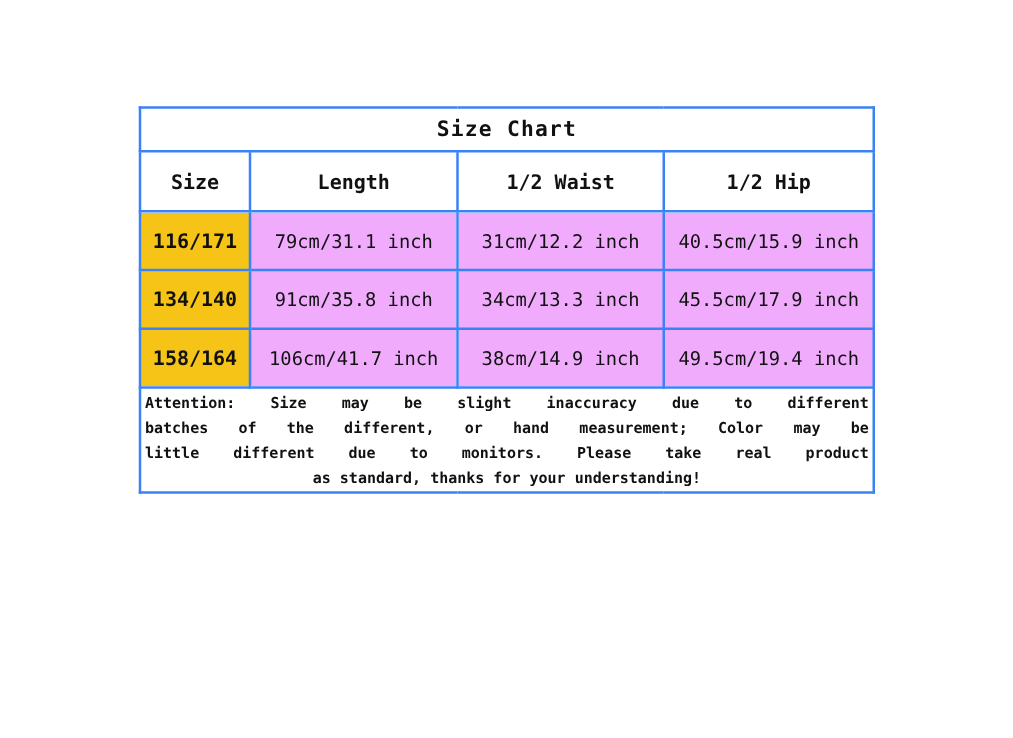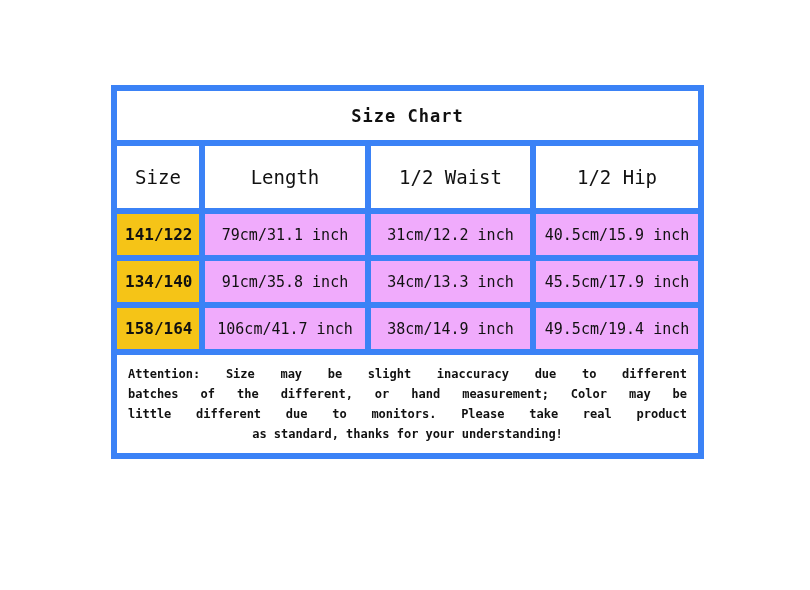--- a/index.html
+++ b/index.html
@@ -20,43 +20,43 @@
   }
   table.size-table {
     position: absolute;
     left: 111px;
     top: 85px;
     width: 587px;
     border-collapse: collapse;
     table-layout: fixed;
   }
   table.size-table td, table.size-table th {
-    border: 6px solid #3b82f6;
-    padding: 8px;
+    border: 2px solid #3b82f6;
+    padding: 0;
     text-align: center;
     vertical-align: middle;
     overflow: hidden;
     white-space: nowrap;
   }
   col.c-size   { width: 88px; }
   col.c-length { width: 166px; }
   col.c-waist  { width: 165px; }
   col.c-hip    { width: 168px; }
 
   tr.title-row td {
     height: 33px;
     font-size: 17px;
     font-weight: bold;
     background: #ffffff;
     letter-spacing: 1px;
   }
   tr.header-row th {
     height: 46px;
-    font-size: 19px;
-    font-weight: normal;
+    font-size: 16px;
+    font-weight: bold;
     background: #ffffff;
   }
   tr.data-row { height: 47px; }
   td.size-cell {
     background: #F5C417;
     font-size: 16px;
     font-weight: bold;
   }
   td.data-cell {
     background: #f0abfc;
@@ -100,21 +100,21 @@
     </tr>
 
     <tr class="header-row">
       <th>Size</th>
       <th>Length</th>
       <th>1/2 Waist</th>
       <th>1/2 Hip</th>
     </tr>
 
     <tr class="data-row">
-      <td class="size-cell">141/122</td>
+      <td class="size-cell">116/171</td>
       <td class="data-cell">79cm/31.1 inch</td>
       <td class="data-cell">31cm/12.2 inch</td>
       <td class="data-cell">40.5cm/15.9 inch</td>
     </tr>
 
 
     <tr class="data-row">
       <td class="size-cell">134/140</td>
       <td class="data-cell">91cm/35.8 inch</td>
       <td class="data-cell">34cm/13.3 inch</td>

